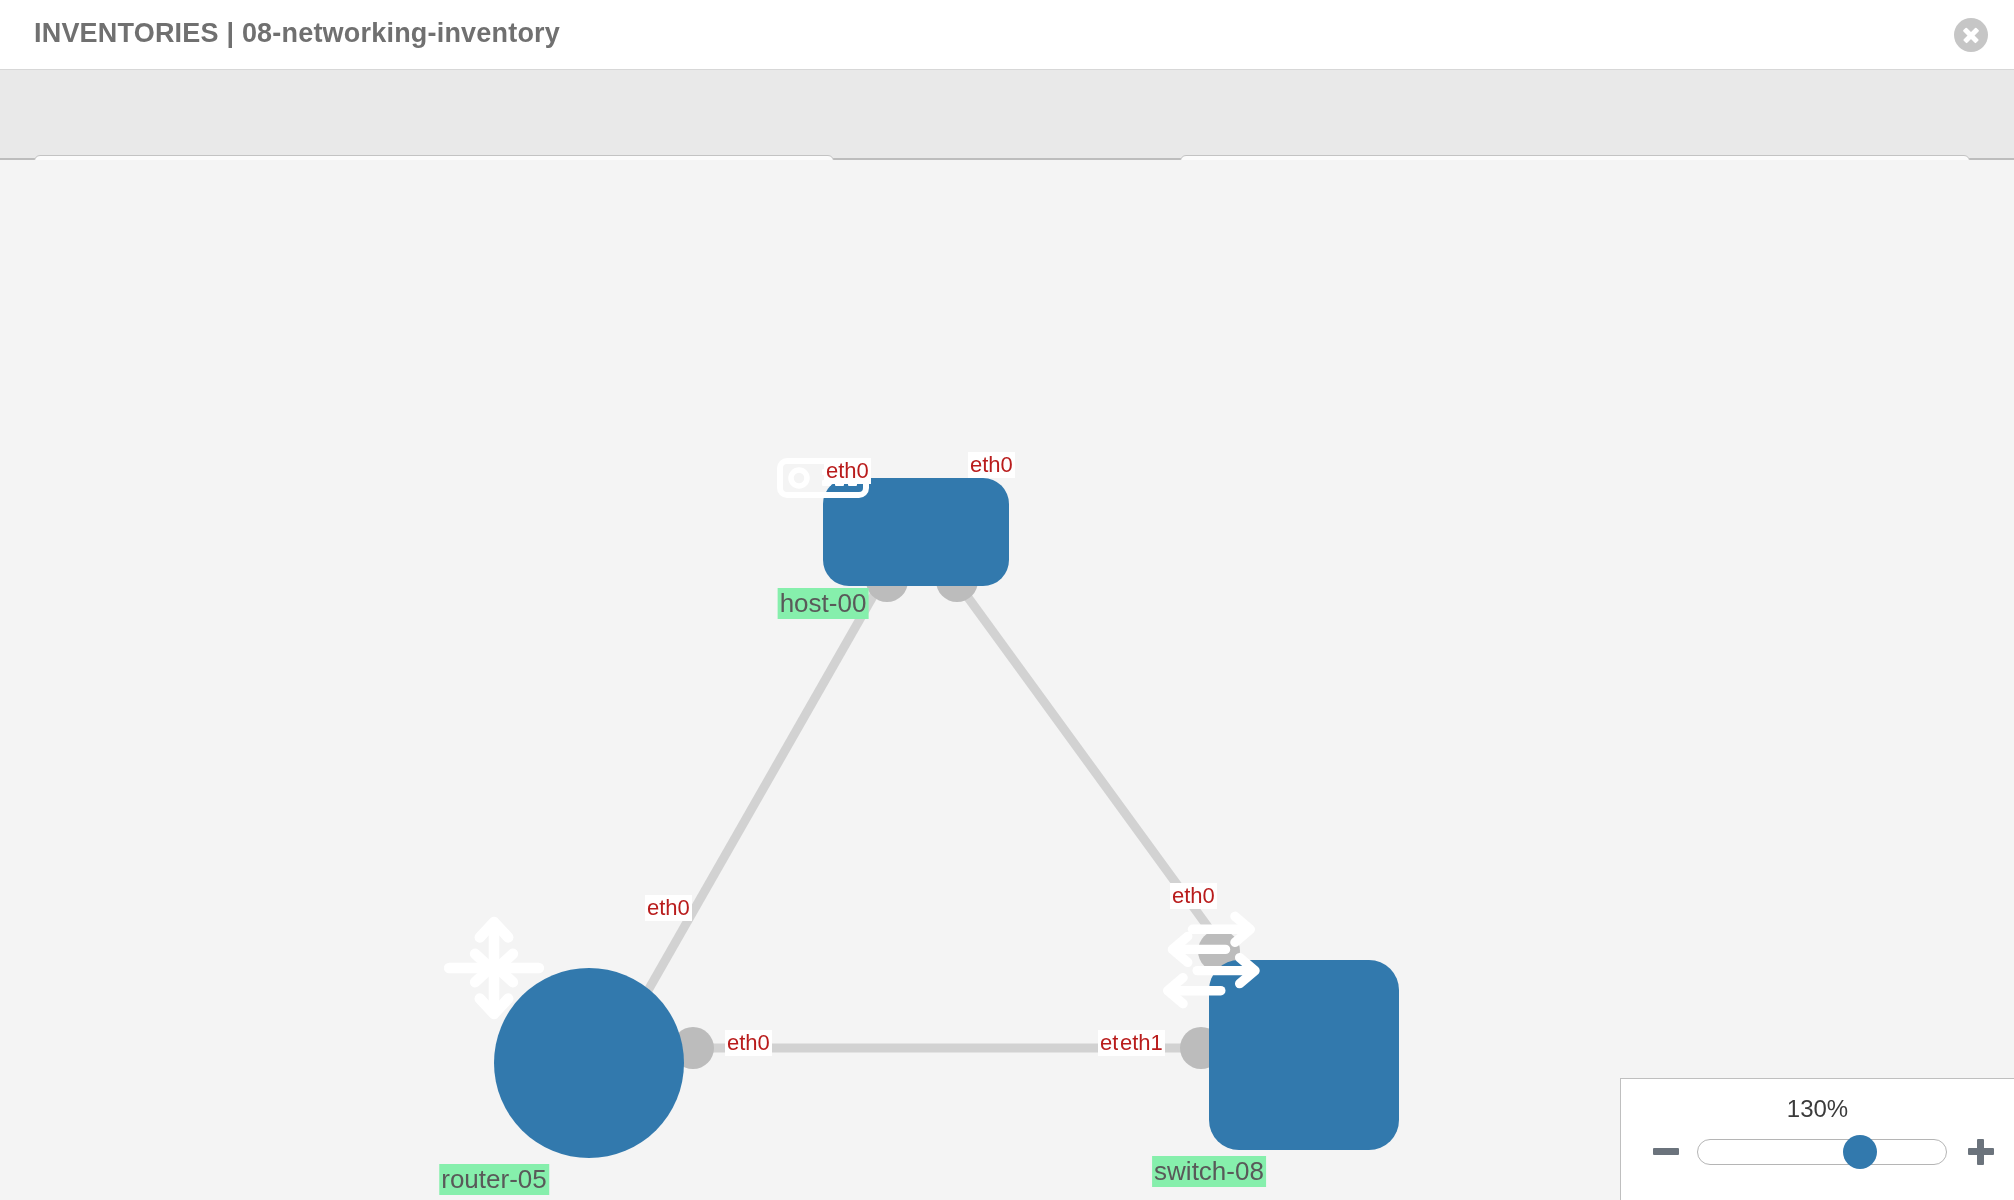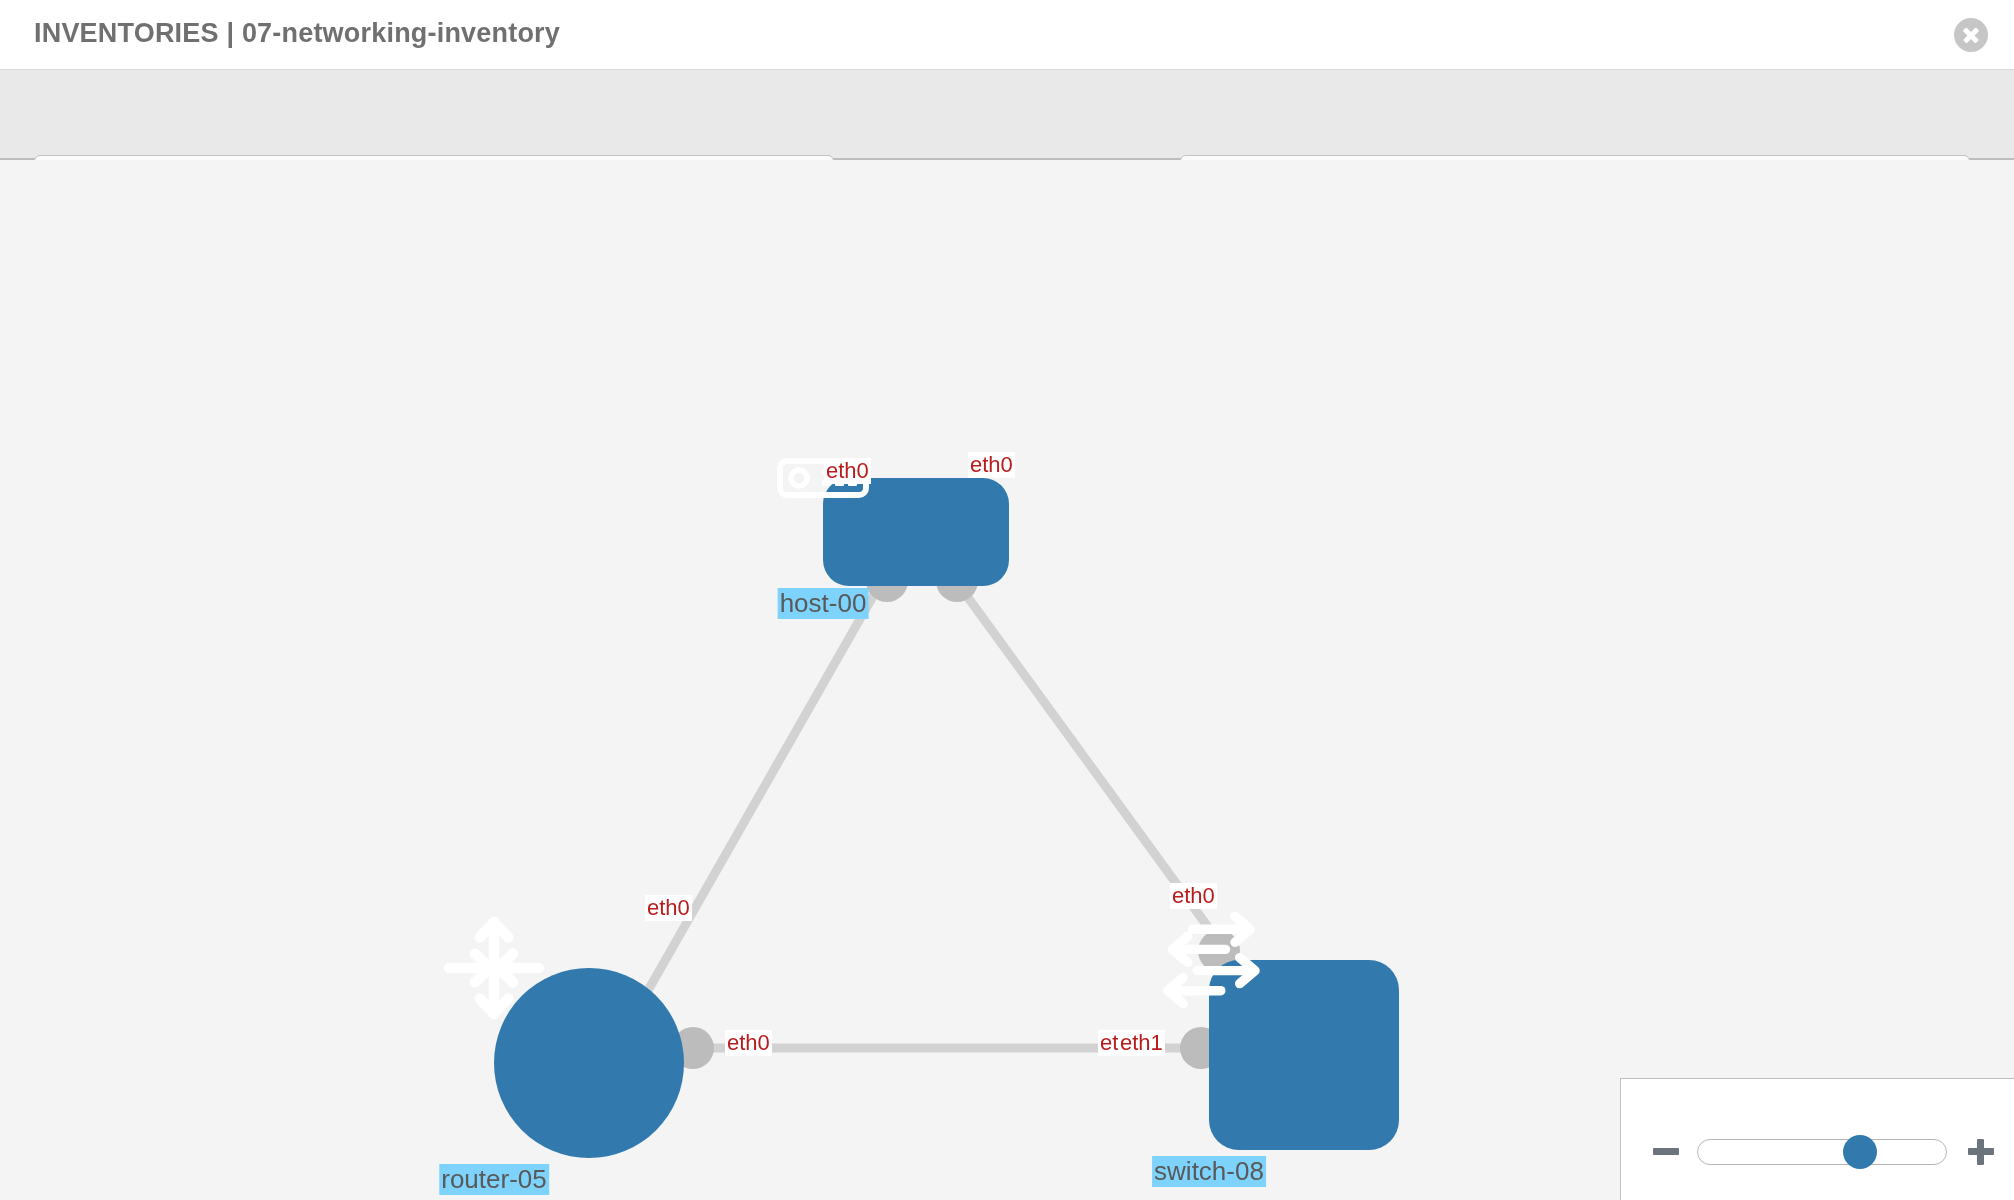--- a/index.html
+++ b/index.html
@@ -125,21 +125,21 @@
     cursor: pointer;
   }
   .node-shape {
     position: absolute;
     background: #3279ad;
   }
   .node-label {
     position: absolute;
     font-size: 26px;
     color: #595959;
-    background: #7dd3fc;
+    background: #86efac;
     white-space: nowrap;
     padding: 0 2px;
     text-align: center;
   }
 
   
   #node-host { left: 823px; top: 318px; }
   #node-host .node-shape { width: 186px; height: 108px; border-radius: 26px; left:0; top:0; }
   #node-host .node-label { left: 50%; top: 110px; transform: translateX(-50%); }
 
@@ -238,21 +238,21 @@
     height: 34px;
     border-radius: 50%;
     background: #3279ad;
     cursor: pointer;
   }
 </style>
 </head>
 <body>
 
 <div class="header">
-  <div class="header-title">INVENTORIES | 07-networking-inventory</div>
+  <div class="header-title">INVENTORIES | 08-networking-inventory</div>
   <div class="close-btn"></div>
 </div>
 
 <div class="toolbar">
 
   <div class="select-box" id="actions-select">
     <span class="sel-label">ACTIONS</span>
     <span class="caret"></span>
   </div>
 
@@ -362,17 +362,18 @@
   <div class="edge-label" style="left:968px; top:292px;">eth0</div>
   <div class="edge-label" style="left:645px; top:735px;">eth0</div>
   <div class="edge-label" style="left:1170px; top:723px;">eth0</div>
   <div class="edge-label" style="left:725px; top:870px;">eth0</div>
   <div class="edge-label" style="left:1098px; top:870px;">eth0</div>
   <div class="edge-label" style="left:1118px; top:870px;">eth1</div>
 
 </div>
 
 <div class="zoom-panel">
+  <div class="zoom-value">130%</div>
   <div class="zoom-minus"></div>
   <div class="zoom-track"></div>
   <div class="zoom-thumb"></div>
   <div class="zoom-plus"></div>
 </div>
 
 </body></html>

